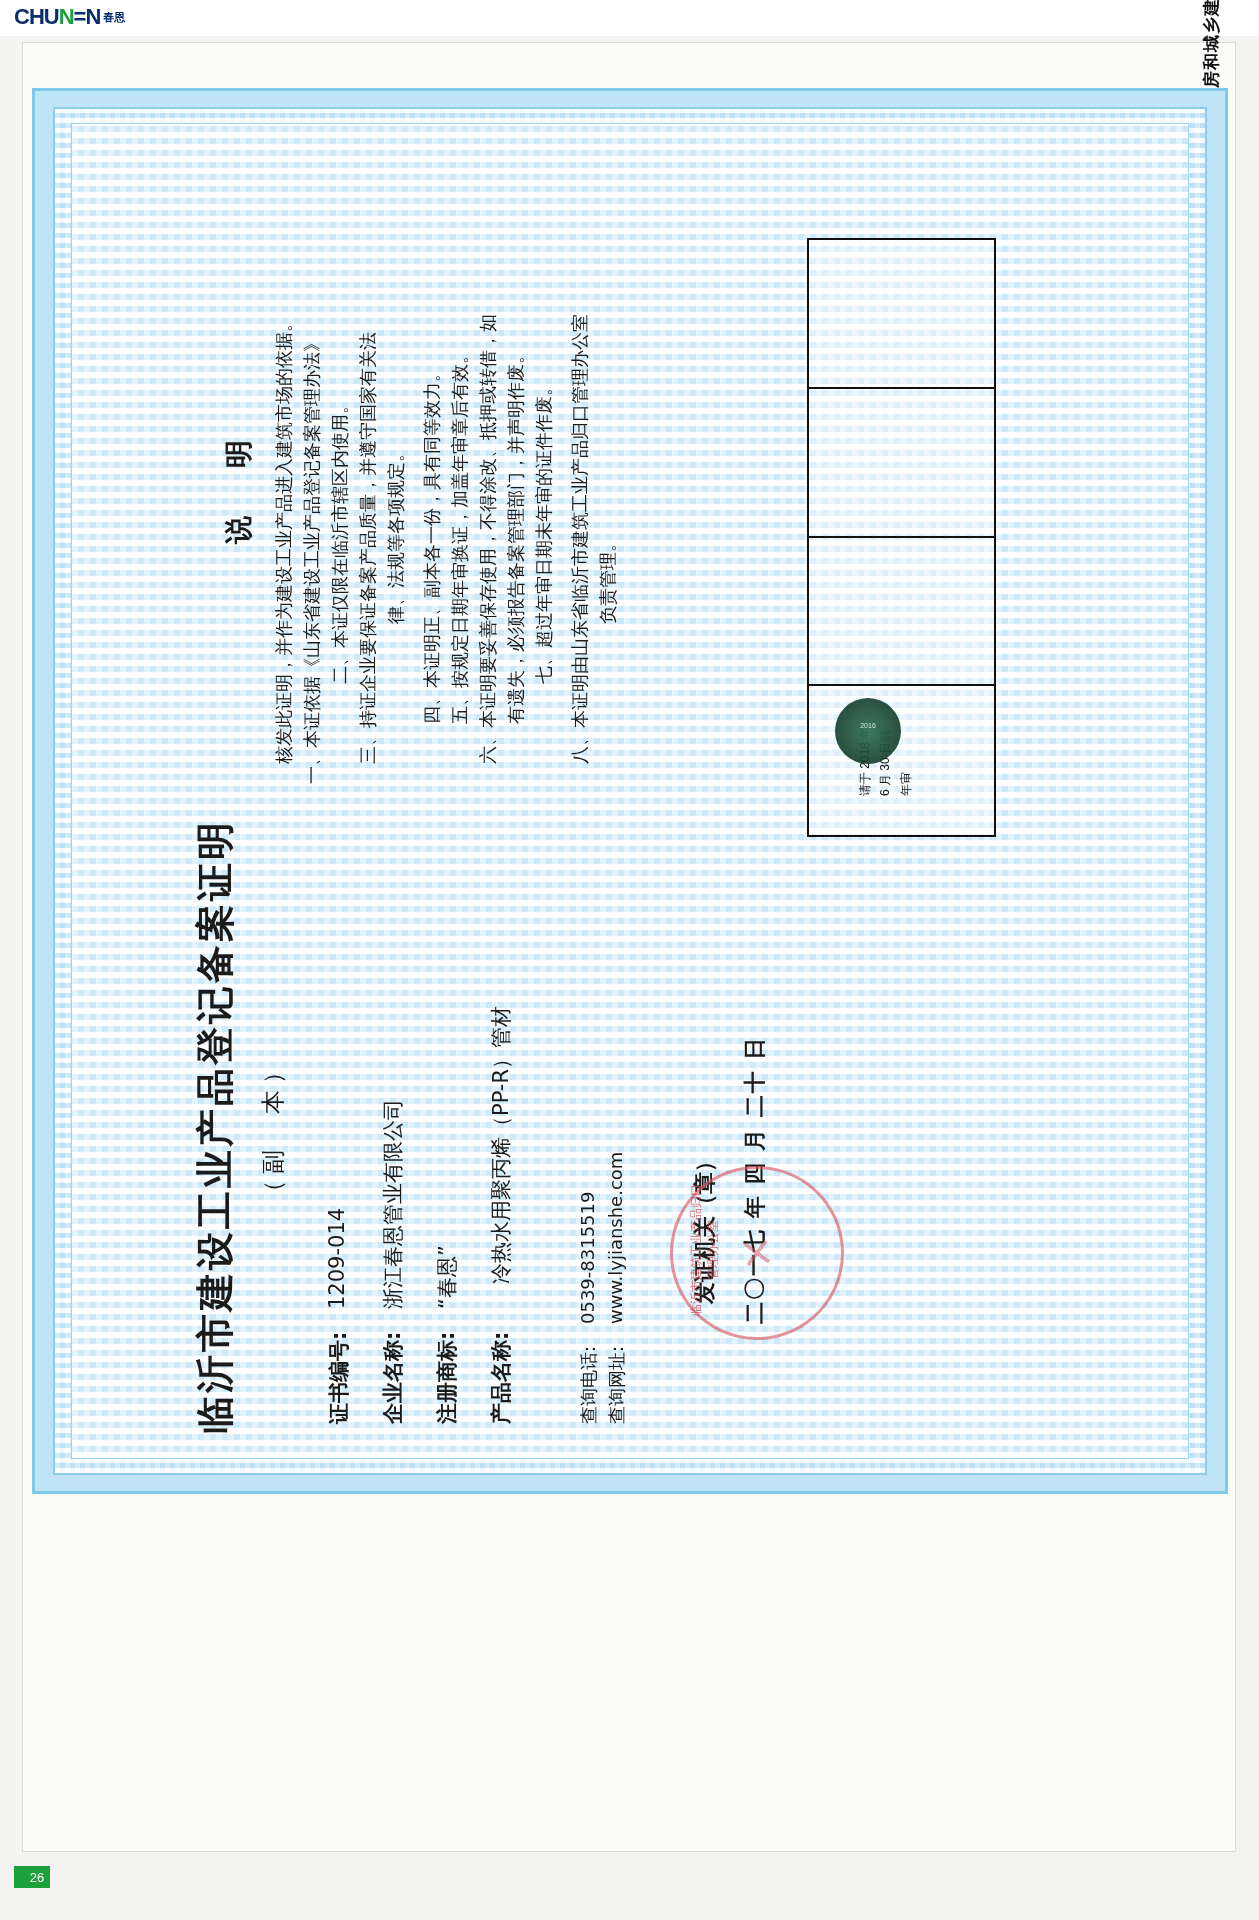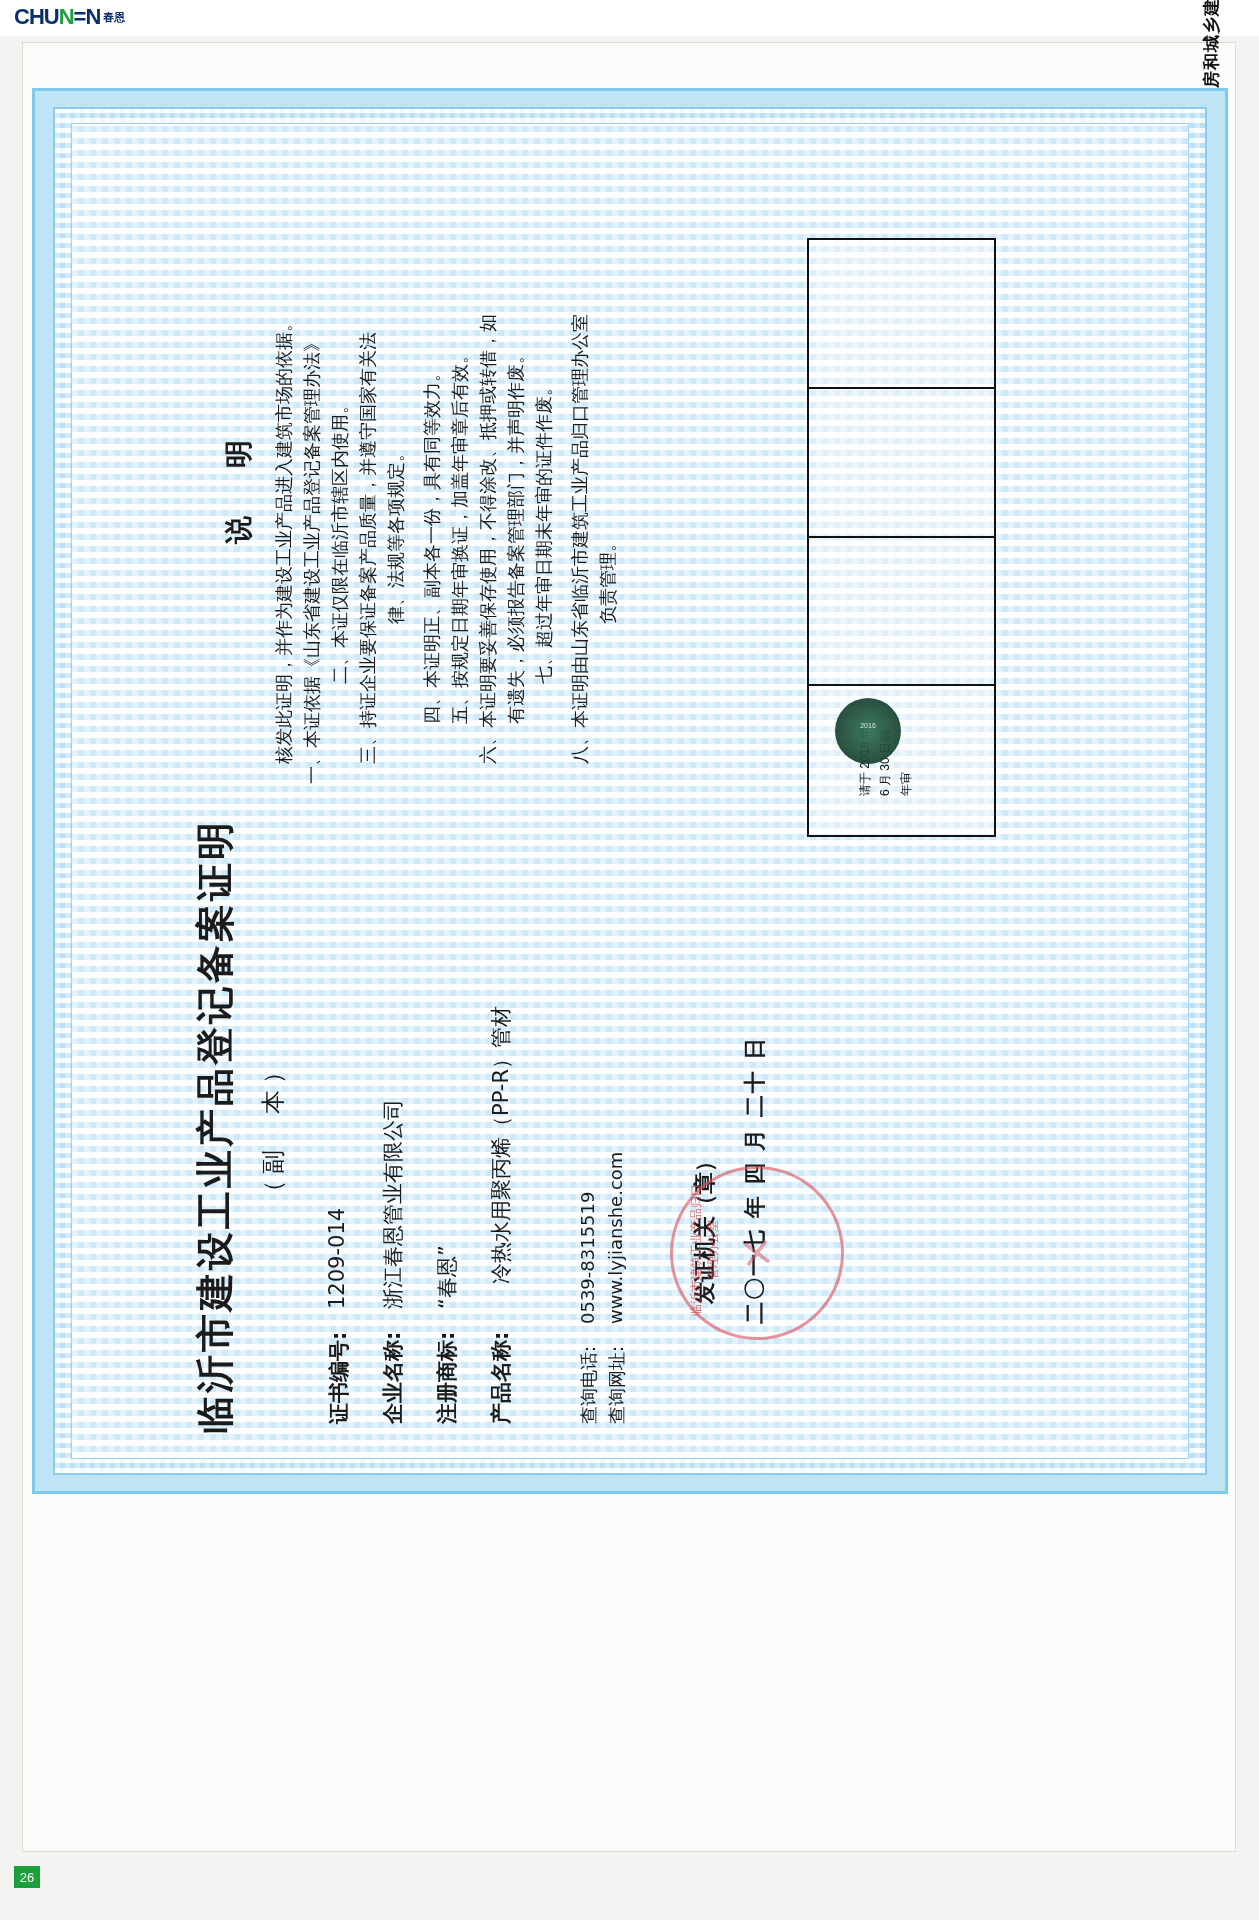--- a/index.html
+++ b/index.html
@@ -6,21 +6,21 @@
   body{width:1259px;height:1920px;position:relative;font-family:"Liberation Sans","DejaVu Sans",sans-serif;overflow:hidden;}
 
   
   .brandbar{position:absolute;left:0;top:0;width:1259px;height:36px;background:#ffffff;}
   .logo{position:absolute;left:14px;top:4px;display:flex;align-items:center;gap:3px;}
   .logo .mark{font-size:22px;font-weight:bold;letter-spacing:-1px;color:#0a2f6e;font-family:"Liberation Sans",sans-serif;}
   .logo .mark .g{color:#1ba03c;}
   .logo .cn{font-size:11px;font-weight:bold;color:#0a2f6e;}
 
   
-  .pagenum{position:absolute;left:14px;top:1866px;width:26px;height:22px;background:#1ba03c;color:#fff;font-size:13px;display:flex;align-items:center;justify-content:center;}
+  .pagenum{position:absolute;left:14px;top:1866px;width:26px;height:22px;background:#1ba03c;color:#fff;font-size:13px;display:flex;align-items:center;justify-content:center;padding-left:10px;}
 
   
   .scan{position:absolute;left:22px;top:42px;width:1214px;height:1810px;background:#fbfbf9;box-shadow:0 0 0 1px #dcdcd6 inset;}
 
   
   .frame-outer{position:absolute;left:10px;top:46px;width:1190px;height:1400px;
       background:#bfe4f6;
       border:3px solid #7fc9ea;}
   .frame-mid{position:absolute;left:18px;top:16px;right:18px;bottom:16px;border:2px solid #8ccdec;background:
       repeating-linear-gradient(0deg, rgba(255,255,255,0.75) 0px, rgba(255,255,255,0.75) 5px, rgba(150,205,235,0.35) 5px, rgba(150,205,235,0.35) 10px),

